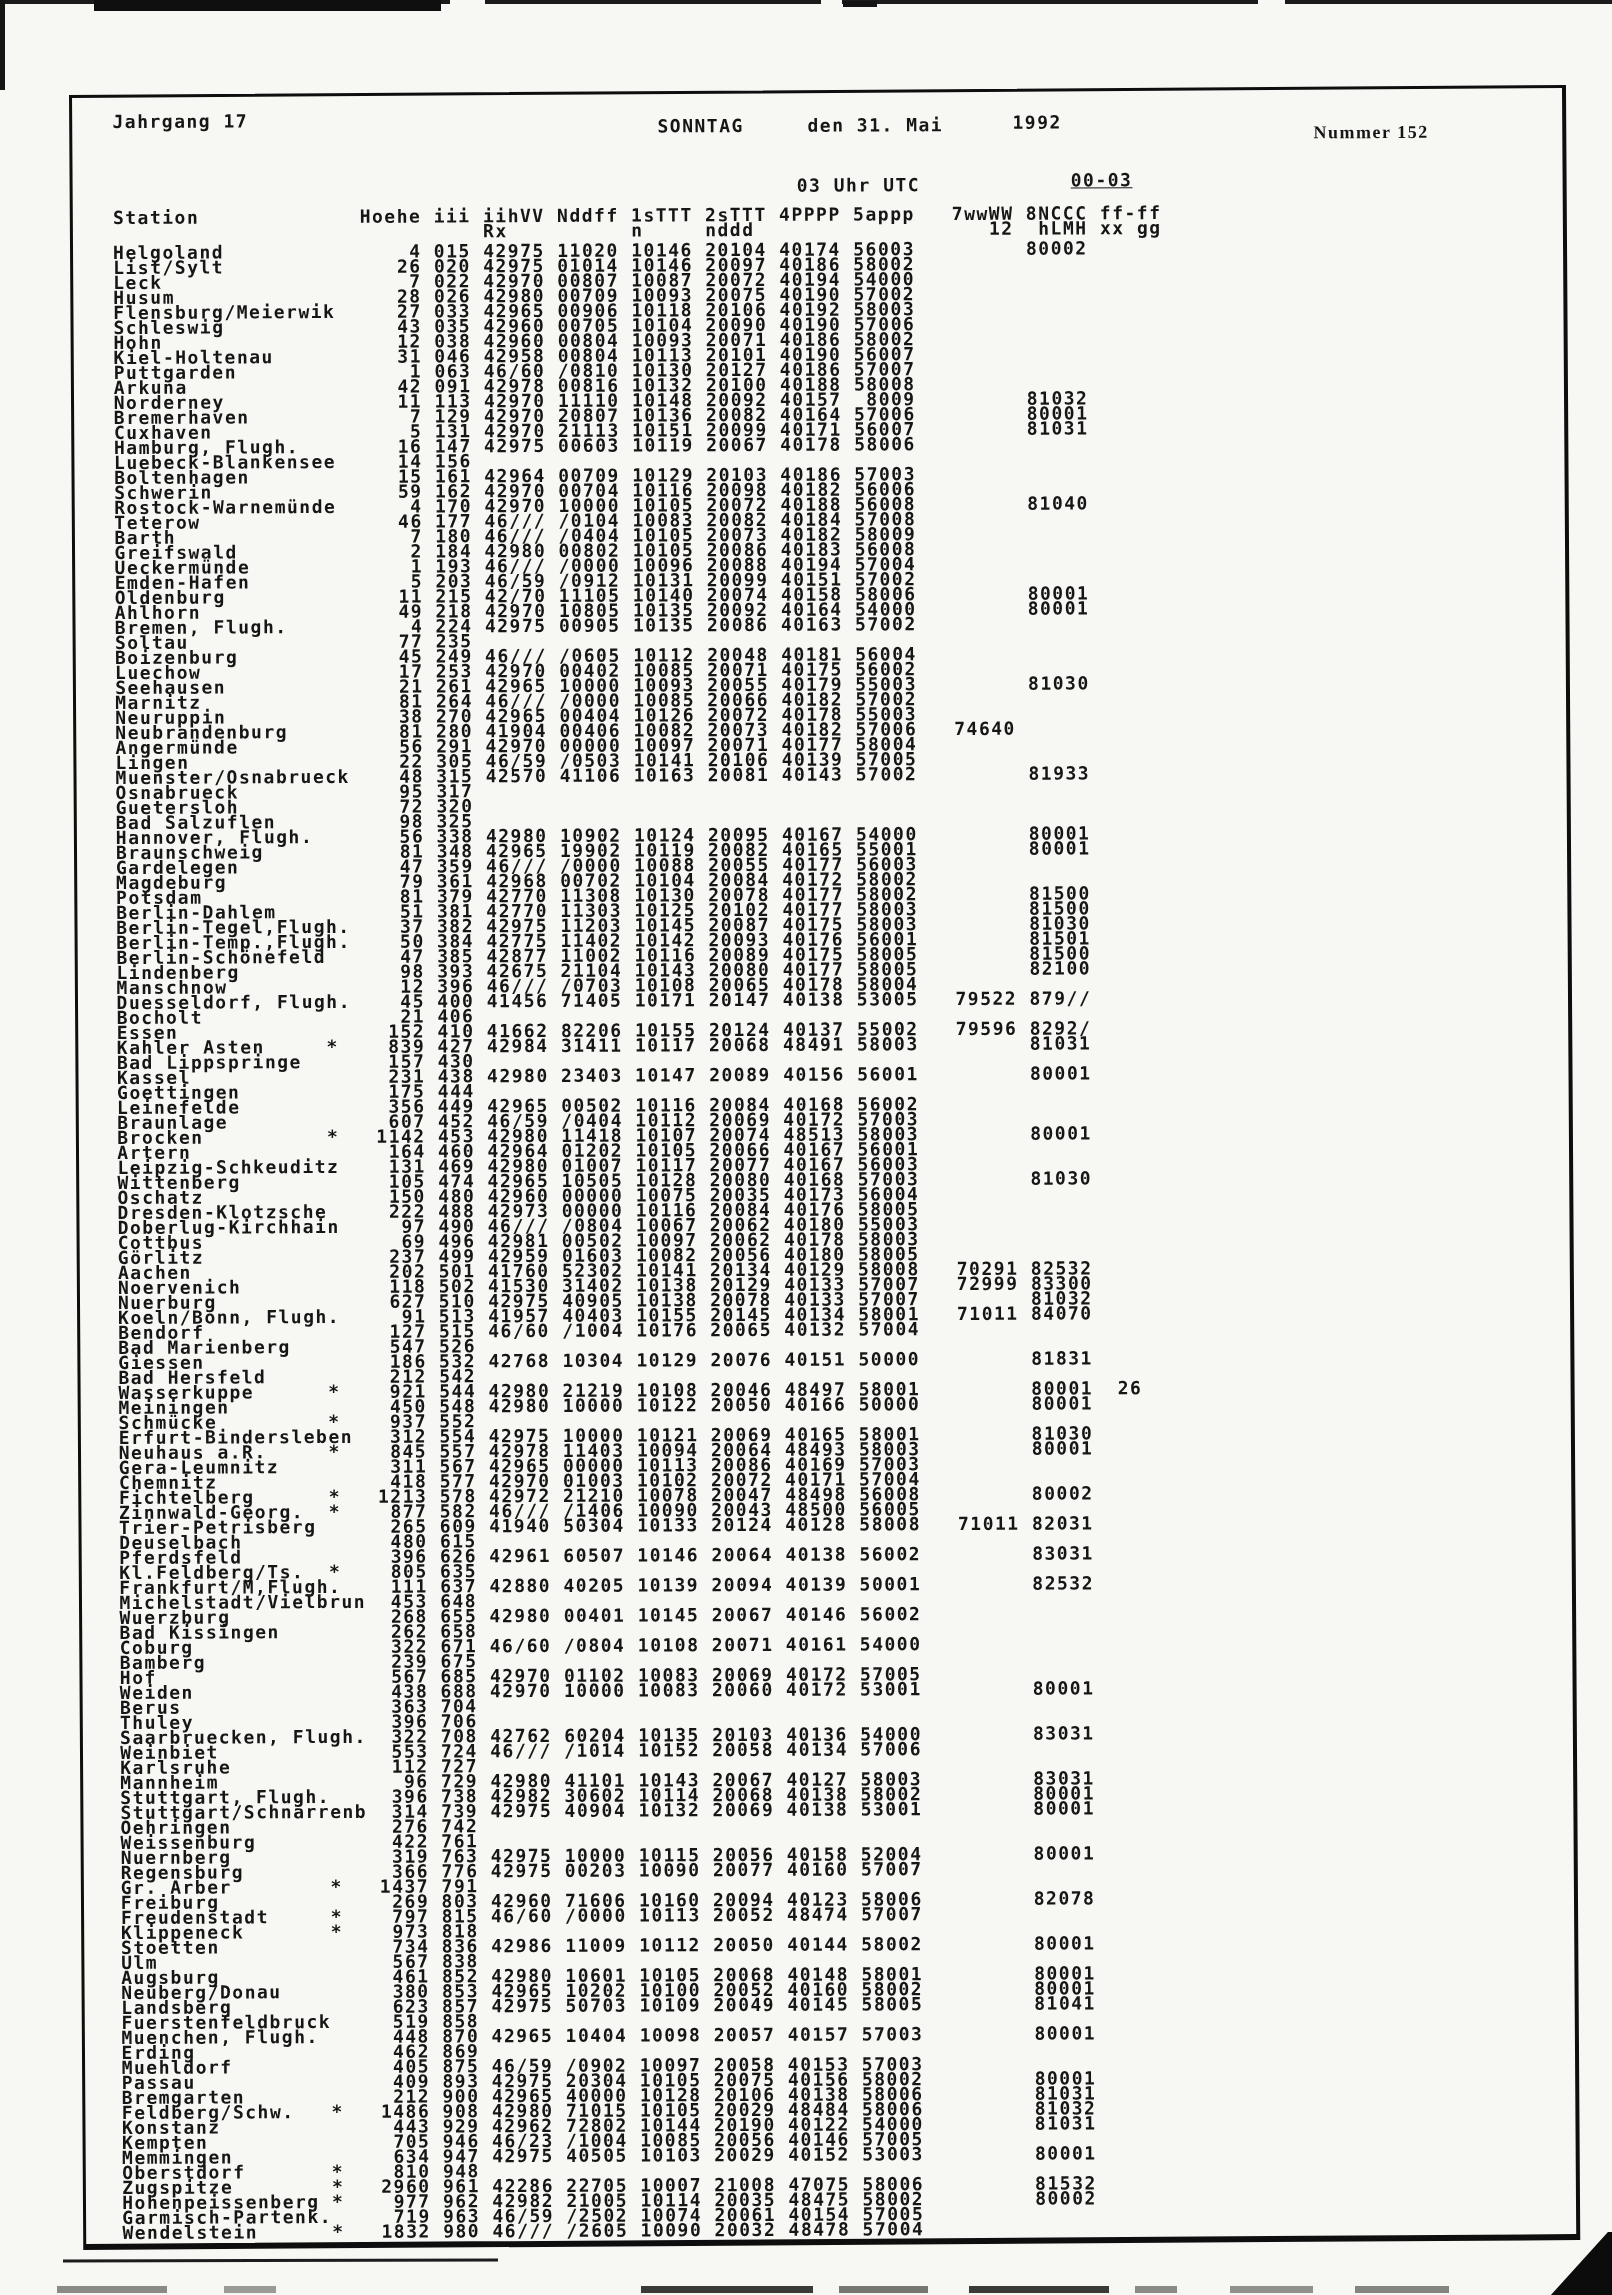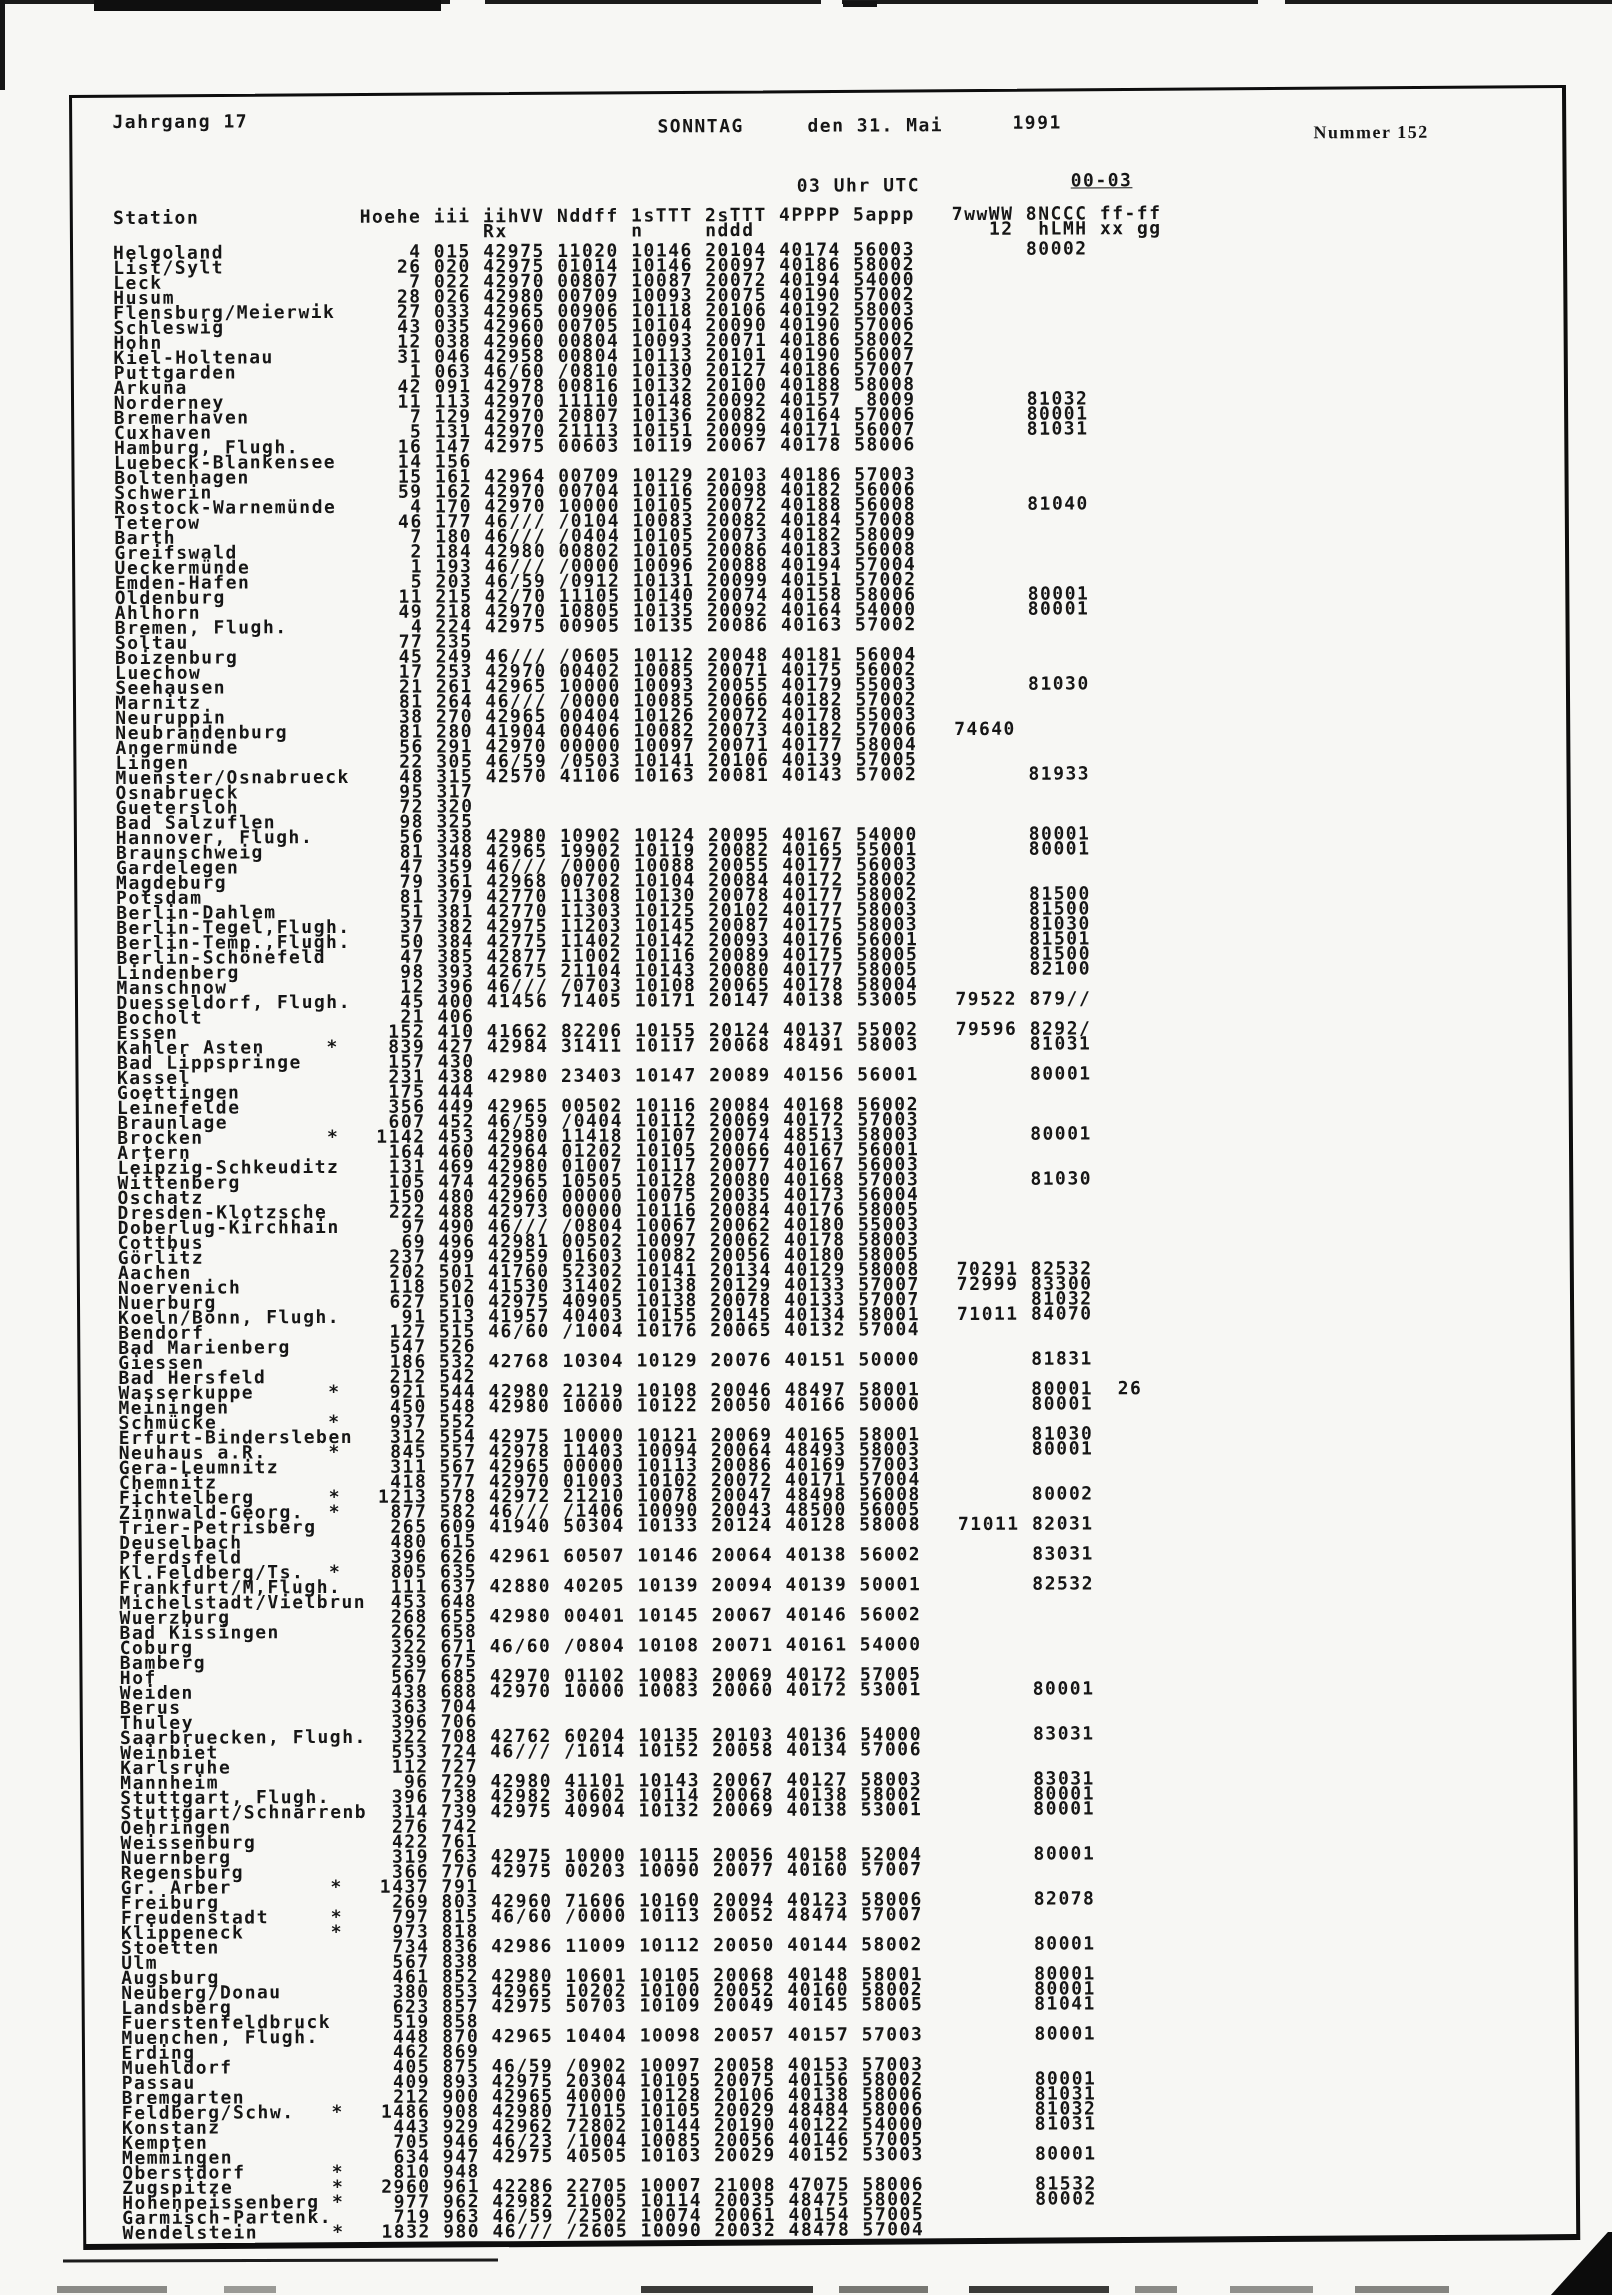--- a/index.html
+++ b/index.html
@@ -70,21 +70,21 @@
 <div class="scan-bottom-dash" style="left:969px;width:140px;background:#3a3a38;"></div>
 <div class="scan-bottom-dash" style="left:1135px;width:42px;background:#8a8a86;"></div>
 <div class="scan-bottom-dash" style="left:1230px;width:83px;background:#90908c;"></div>
 <div class="scan-bottom-dash" style="left:1355px;width:94px;background:#848480;"></div>
 <div class="scan-corner-wedge"></div>
 
 <div class="content">
   <div class="tw" id="jahrgang">Jahrgang 17</div>
   <div class="tw" id="weekday">SONNTAG</div>
   <div class="tw" id="date">den 31. Mai</div>
-  <div class="tw" id="year">1991</div>
+  <div class="tw" id="year">1992</div>
   <div class="tw" id="number">Nummer 152</div>
   <div class="tw" id="time-utc">03 Uhr UTC</div>
   <div class="tw" id="period">00-03</div>
 
   <div class="tw" id="col-headers"><span>Station             Hoehe iii iihVV Nddff 1sTTT 2sTTT 4PPPP 5appp   7wwWW 8NCCC ff-ff</span>
 <span>                              Rx          n     nddd                   12  hLMH xx gg</span></div>
 
   <div id="table-rows" class="tw"><div class="trow">Helgoland               4 015 42975 11020 10146 20104 40174 56003         80002  </div><div class="trow">List/Sylt              26 020 42975 01014 10146 20097 40186 58002                </div><div class="trow">Leck                    7 022 42970 00807 10087 20072 40194 54000                </div><div class="trow">Husum                  28 026 42980 00709 10093 20075 40190 57002                </div><div class="trow">Flensburg/Meierwik     27 033 42965 00906 10118 20106 40192 58003                </div><div class="trow">Schleswig              43 035 42960 00705 10104 20090 40190 57006                </div><div class="trow">Hohn                   12 038 42960 00804 10093 20071 40186 58002                </div><div class="trow">Kiel-Holtenau          31 046 42958 00804 10113 20101 40190 56007                </div><div class="trow">Puttgarden              1 063 46/60 /0810 10130 20127 40186 57007                </div><div class="trow">Arkuna                 42 091 42978 00816 10132 20100 40188 58008                </div><div class="trow">Norderney              11 113 42970 11110 10148 20092 40157  8009         81032  </div><div class="trow">Bremerhaven             7 129 42970 20807 10136 20082 40164 57006         80001  </div><div class="trow">Cuxhaven                5 131 42970 21113 10151 20099 40171 56007         81031  </div><div class="trow">Hamburg, Flugh.        16 147 42975 00603 10119 20067 40178 58006                </div><div class="trow">Luebeck-Blankensee     14 156                                                    </div><div class="trow">Boltenhagen            15 161 42964 00709 10129 20103 40186 57003                </div><div class="trow">Schwerin               59 162 42970 00704 10116 20098 40182 56006                </div><div class="trow">Rostock-Warnemünde      4 170 42970 10000 10105 20072 40188 56008         81040  </div><div class="trow">Teterow                46 177 46/// /0104 10083 20082 40184 57008                </div><div class="trow">Barth                   7 180 46/// /0404 10105 20073 40182 58009                </div><div class="trow">Greifswald              2 184 42980 00802 10105 20086 40183 56008                </div><div class="trow">Ueckermünde             1 193 46/// /0000 10096 20088 40194 57004                </div><div class="trow">Emden-Hafen             5 203 46/59 /0912 10131 20099 40151 57002                </div><div class="trow">Oldenburg              11 215 42/70 11105 10140 20074 40158 58006         80001  </div><div class="trow">Ahlhorn                49 218 42970 10805 10135 20092 40164 54000         80001  </div><div class="trow">Bremen, Flugh.          4 224 42975 00905 10135 20086 40163 57002                </div><div class="trow">Soltau                 77 235                                                    </div><div class="trow">Boizenburg             45 249 46/// /0605 10112 20048 40181 56004                </div><div class="trow">Luechow                17 253 42970 00402 10085 20071 40175 56002                </div><div class="trow">Seehausen              21 261 42965 10000 10093 20055 40179 55003         81030  </div><div class="trow">Marnitz                81 264 46/// /0000 10085 20066 40182 57002                </div><div class="trow">Neuruppin              38 270 42965 00404 10126 20072 40178 55003                </div><div class="trow">Neubrandenburg         81 280 41904 00406 10082 20073 40182 57006   74640        </div><div class="trow">Angermünde             56 291 42970 00000 10097 20071 40177 58004                </div><div class="trow">Lingen                 22 305 46/59 /0503 10141 20106 40139 57005                </div><div class="trow">Muenster/Osnabrueck    48 315 42570 41106 10163 20081 40143 57002         81933  </div><div class="trow">Osnabrueck             95 317                                                    </div><div class="trow">Guetersloh             72 320                                                    </div><div class="trow">Bad Salzuflen          98 325                                                    </div><div class="trow">Hannover, Flugh.       56 338 42980 10902 10124 20095 40167 54000         80001  </div><div class="trow">Braunschweig           81 348 42965 19902 10119 20082 40165 55001         80001  </div><div class="trow">Gardelegen             47 359 46/// /0000 10088 20055 40177 56003                </div><div class="trow">Magdeburg              79 361 42968 00702 10104 20084 40172 58002                </div><div class="trow">Potsdam                81 379 42770 11308 10130 20078 40177 58002         81500  </div><div class="trow">Berlin-Dahlem          51 381 42770 11303 10125 20102 40177 58003         81500  </div><div class="trow">Berlin-Tegel,Flugh.    37 382 42975 11203 10145 20087 40175 58003         81030  </div><div class="trow">Berlin-Temp.,Flugh.    50 384 42775 11402 10142 20093 40176 56001         81501  </div><div class="trow">Berlin-Schönefeld      47 385 42877 11002 10116 20089 40175 58005         81500  </div><div class="trow">Lindenberg             98 393 42675 21104 10143 20080 40177 58005         82100  </div><div class="trow">Manschnow              12 396 46/// /0703 10108 20065 40178 58004                </div><div class="trow">Duesseldorf, Flugh.    45 400 41456 71405 10171 20147 40138 53005   79522 879//  </div><div class="trow">Bocholt                21 406                                                    </div><div class="trow">Essen                 152 410 41662 82206 10155 20124 40137 55002   79596 8292/  </div><div class="trow">Kahler Asten     *    839 427 42984 31411 10117 20068 48491 58003         81031  </div><div class="trow">Bad Lippspringe       157 430                                                    </div><div class="trow">Kassel                231 438 42980 23403 10147 20089 40156 56001         80001  </div><div class="trow">Goettingen            175 444                                                    </div><div class="trow">Leinefelde            356 449 42965 00502 10116 20084 40168 56002                </div><div class="trow">Braunlage             607 452 46/59 /0404 10112 20069 40172 57003                </div><div class="trow">Brocken          *   1142 453 42980 11418 10107 20074 48513 58003         80001  </div><div class="trow">Artern                164 460 42964 01202 10105 20066 40167 56001                </div><div class="trow">Leipzig-Schkeuditz    131 469 42980 01007 10117 20077 40167 56003                </div><div class="trow">Wittenberg            105 474 42965 10505 10128 20080 40168 57003         81030  </div><div class="trow">Oschatz               150 480 42960 00000 10075 20035 40173 56004                </div><div class="trow">Dresden-Klotzsche     222 488 42973 00000 10116 20084 40176 58005                </div><div class="trow">Doberlug-Kirchhain     97 490 46/// /0804 10067 20062 40180 55003                </div><div class="trow">Cottbus                69 496 42981 00502 10097 20062 40178 58003                </div><div class="trow">Görlitz               237 499 42959 01603 10082 20056 40180 58005                </div><div class="trow">Aachen                202 501 41760 52302 10141 20134 40129 58008   70291 82532  </div><div class="trow">Noervenich            118 502 41530 31402 10138 20129 40133 57007   72999 83300  </div><div class="trow">Nuerburg              627 510 42975 40905 10138 20078 40133 57007         81032  </div><div class="trow">Koeln/Bonn, Flugh.     91 513 41957 40403 10155 20145 40134 58001   71011 84070  </div><div class="trow">Bendorf               127 515 46/60 /1004 10176 20065 40132 57004                </div><div class="trow">Bad Marienberg        547 526                                                    </div><div class="trow">Giessen               186 532 42768 10304 10129 20076 40151 50000         81831  </div><div class="trow">Bad Hersfeld          212 542                                                    </div><div class="trow">Wasserkuppe      *    921 544 42980 21219 10108 20046 48497 58001         80001  26</div><div class="trow">Meiningen             450 548 42980 10000 10122 20050 40166 50000         80001  </div><div class="trow">Schmücke         *    937 552                                                    </div><div class="trow">Erfurt-Bindersleben   312 554 42975 10000 10121 20069 40165 58001         81030  </div><div class="trow">Neuhaus a.R.     *    845 557 42978 11403 10094 20064 48493 58003         80001  </div><div class="trow">Gera-Leumnitz         311 567 42965 00000 10113 20086 40169 57003                </div><div class="trow">Chemnitz              418 577 42970 01003 10102 20072 40171 57004                </div><div class="trow">Fichtelberg      *   1213 578 42972 21210 10078 20047 48498 56008         80002  </div><div class="trow">Zinnwald-Georg.  *    877 582 46/// /1406 10090 20043 48500 56005                </div><div class="trow">Trier-Petrisberg      265 609 41940 50304 10133 20124 40128 58008   71011 82031  </div><div class="trow">Deuselbach            480 615                                                    </div><div class="trow">Pferdsfeld            396 626 42961 60507 10146 20064 40138 56002         83031  </div><div class="trow">Kl.Feldberg/Ts.  *    805 635                                                    </div><div class="trow">Frankfurt/M,Flugh.    111 637 42880 40205 10139 20094 40139 50001         82532  </div><div class="trow">Michelstadt/Vielbrun  453 648                                                    </div><div class="trow">Wuerzburg             268 655 42980 00401 10145 20067 40146 56002                </div><div class="trow">Bad Kissingen         262 658                                                    </div><div class="trow">Coburg                322 671 46/60 /0804 10108 20071 40161 54000                </div><div class="trow">Bamberg               239 675                                                    </div><div class="trow">Hof                   567 685 42970 01102 10083 20069 40172 57005                </div><div class="trow">Weiden                438 688 42970 10000 10083 20060 40172 53001         80001  </div><div class="trow">Berus                 363 704                                                    </div><div class="trow">Thuley                396 706                                                    </div><div class="trow">Saarbruecken, Flugh.  322 708 42762 60204 10135 20103 40136 54000         83031  </div><div class="trow">Weinbiet              553 724 46/// /1014 10152 20058 40134 57006                </div><div class="trow">Karlsruhe             112 727                                                    </div><div class="trow">Mannheim               96 729 42980 41101 10143 20067 40127 58003         83031  </div><div class="trow">Stuttgart, Flugh.     396 738 42982 30602 10114 20068 40138 58002         80001  </div><div class="trow">Stuttgart/Schnarrenb  314 739 42975 40904 10132 20069 40138 53001         80001  </div><div class="trow">Oehringen             276 742                                                    </div><div class="trow">Weissenburg           422 761                                                    </div><div class="trow">Nuernberg             319 763 42975 10000 10115 20056 40158 52004         80001  </div><div class="trow">Regensburg            366 776 42975 00203 10090 20077 40160 57007                </div><div class="trow">Gr. Arber        *   1437 791                                                    </div><div class="trow">Freiburg              269 803 42960 71606 10160 20094 40123 58006         82078  </div><div class="trow">Freudenstadt     *    797 815 46/60 /0000 10113 20052 48474 57007                </div><div class="trow">Klippeneck       *    973 818                                                    </div><div class="trow">Stoetten              734 836 42986 11009 10112 20050 40144 58002         80001  </div><div class="trow">Ulm                   567 838                                                    </div><div class="trow">Augsburg              461 852 42980 10601 10105 20068 40148 58001         80001  </div><div class="trow">Neuberg/Donau         380 853 42965 10202 10100 20052 40160 58002         80001  </div><div class="trow">Landsberg             623 857 42975 50703 10109 20049 40145 58005         81041  </div><div class="trow">Fuerstenfeldbruck     519 858                                                    </div><div class="trow">Muenchen, Flugh.      448 870 42965 10404 10098 20057 40157 57003         80001  </div><div class="trow">Erding                462 869                                                    </div><div class="trow">Muehldorf             405 875 46/59 /0902 10097 20058 40153 57003                </div><div class="trow">Passau                409 893 42975 20304 10105 20075 40156 58002         80001  </div><div class="trow">Bremgarten            212 900 42965 40000 10128 20106 40138 58006         81031  </div><div class="trow">Feldberg/Schw.   *   1486 908 42980 71015 10105 20029 48484 58006         81032  </div><div class="trow">Konstanz              443 929 42962 72802 10144 20190 40122 54000         81031  </div><div class="trow">Kempten               705 946 46/23 /1004 10085 20056 40146 57005                </div><div class="trow">Memmingen             634 947 42975 40505 10103 20029 40152 53003         80001  </div><div class="trow">Oberstdorf       *    810 948                                                    </div><div class="trow">Zugspitze        *   2960 961 42286 22705 10007 21008 47075 58006         81532  </div><div class="trow">Hohenpeissenberg *    977 962 42982 21005 10114 20035 48475 58002         80002  </div><div class="trow">Garmisch-Partenk.     719 963 46/59 /2502 10074 20061 40154 57005                </div><div class="trow">Wendelstein      *   1832 980 46/// /2605 10090 20032 48478 57004                </div></div>
 </div>
 

